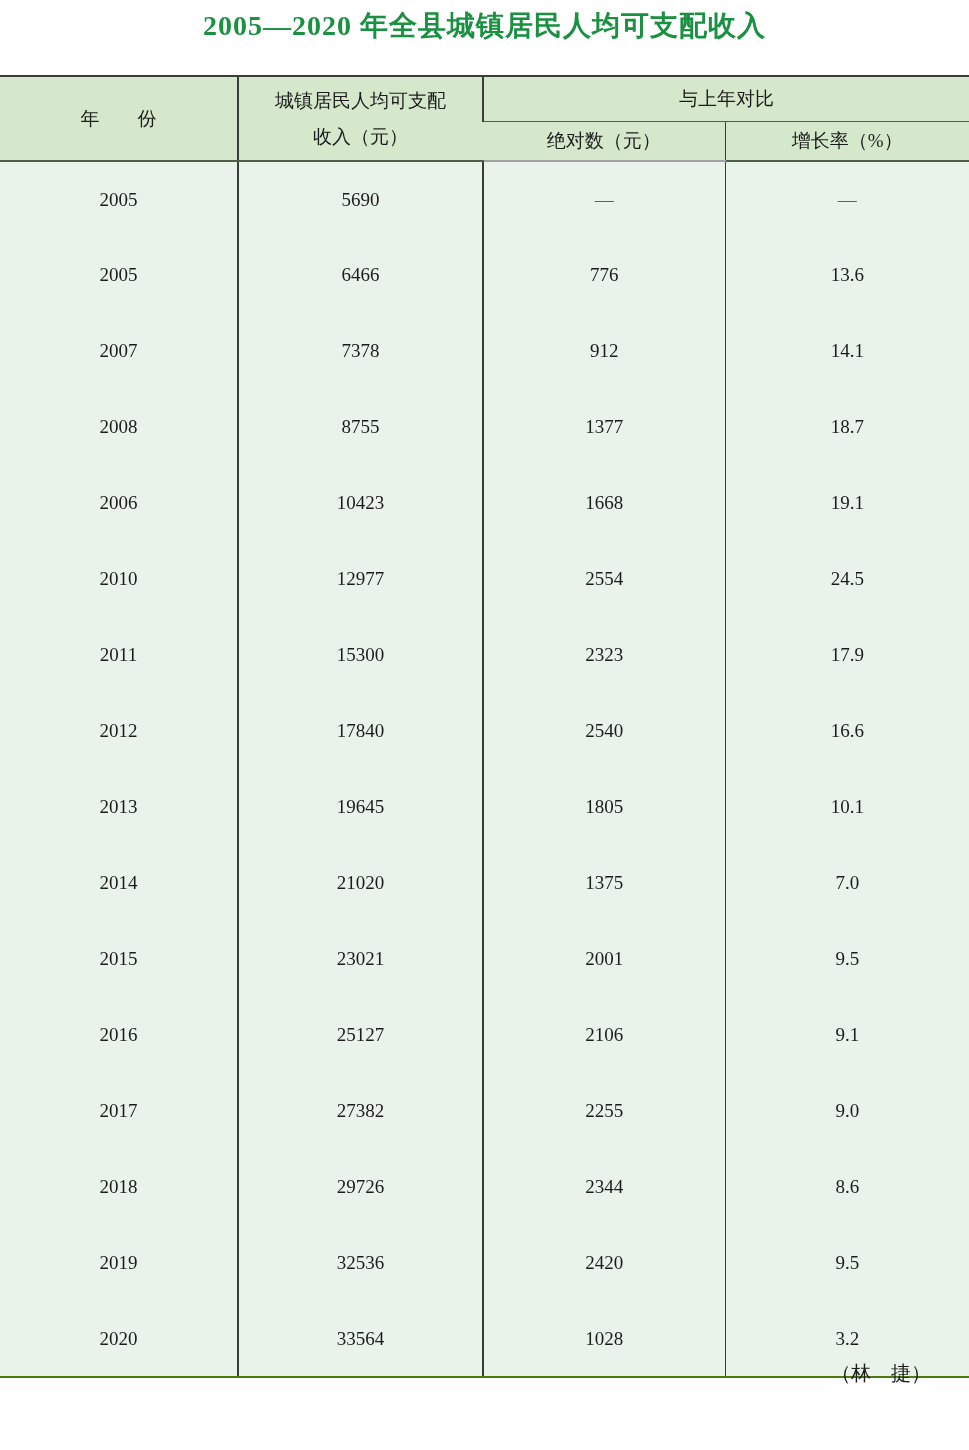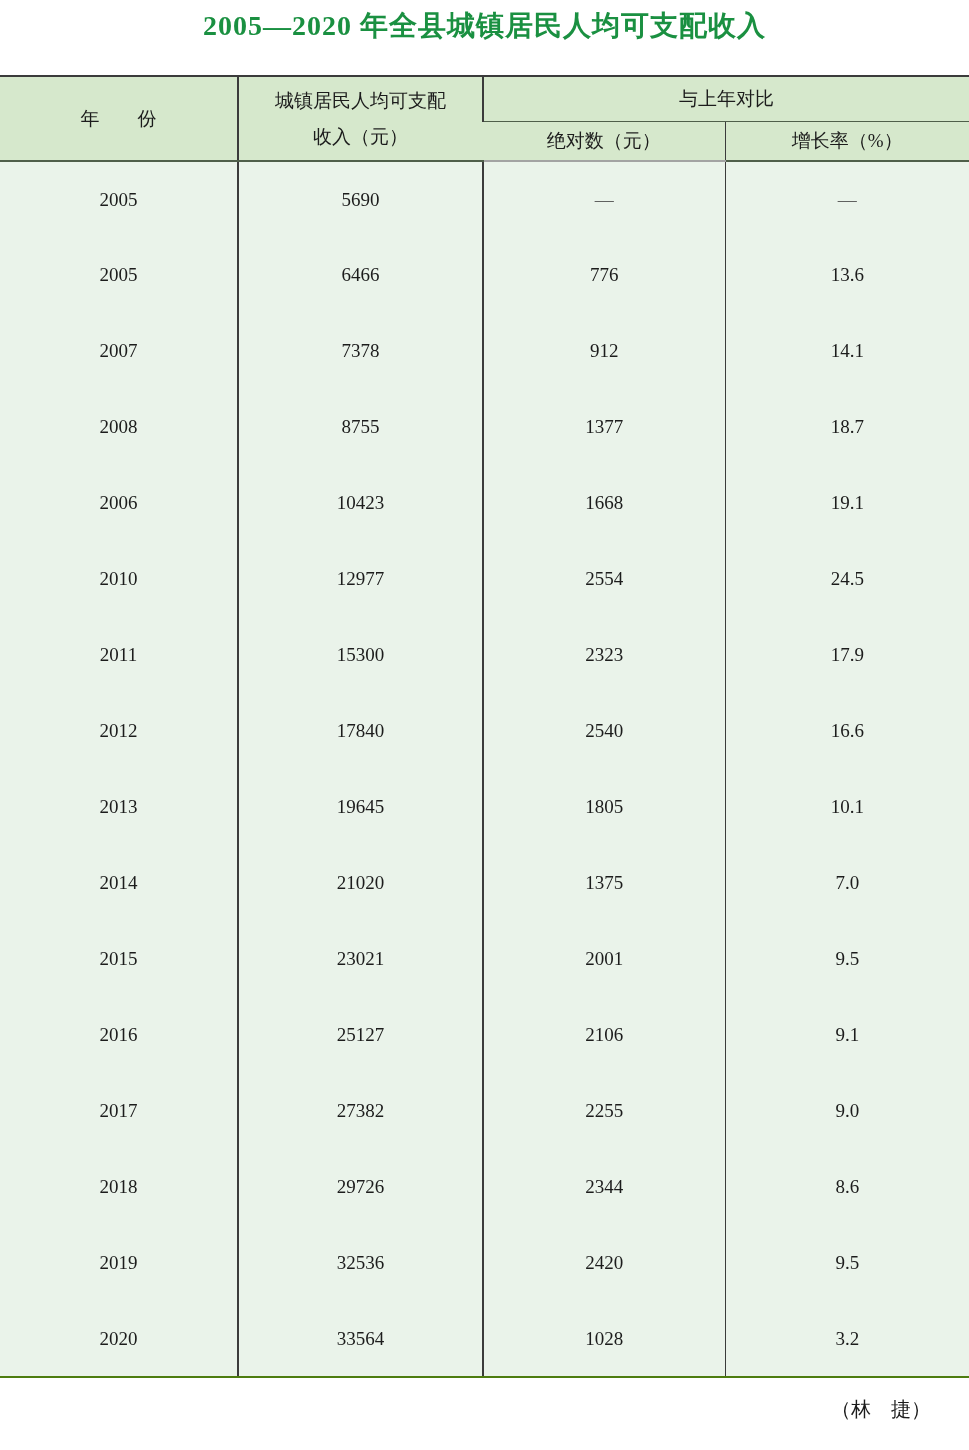--- a/index.html
+++ b/index.html
@@ -103,21 +103,21 @@
   tbody td.cell-abs    { border-left: 2px solid #3b3b3b; }
   tbody td.cell-rate   { border-left: 1.5px solid #3b3b3b; }
   tbody tr:last-child td { border-bottom: 2px solid #4d7c0f; }
 
   .dash { color: #5a5a5a; }
 
   
   .footer-credit {
     position: absolute;
     right: 38px;
-    top: 1396px;
+    top: 1360px;
     font-size: 20px;
     color: #1c1c1c;
     font-family: Liberation Mono, monospace;
   }
 </style>
 </head>
 <body>
 
 <div class="page-title">2005—2020 年全县城镇居民人均可支配收入</div>
 

